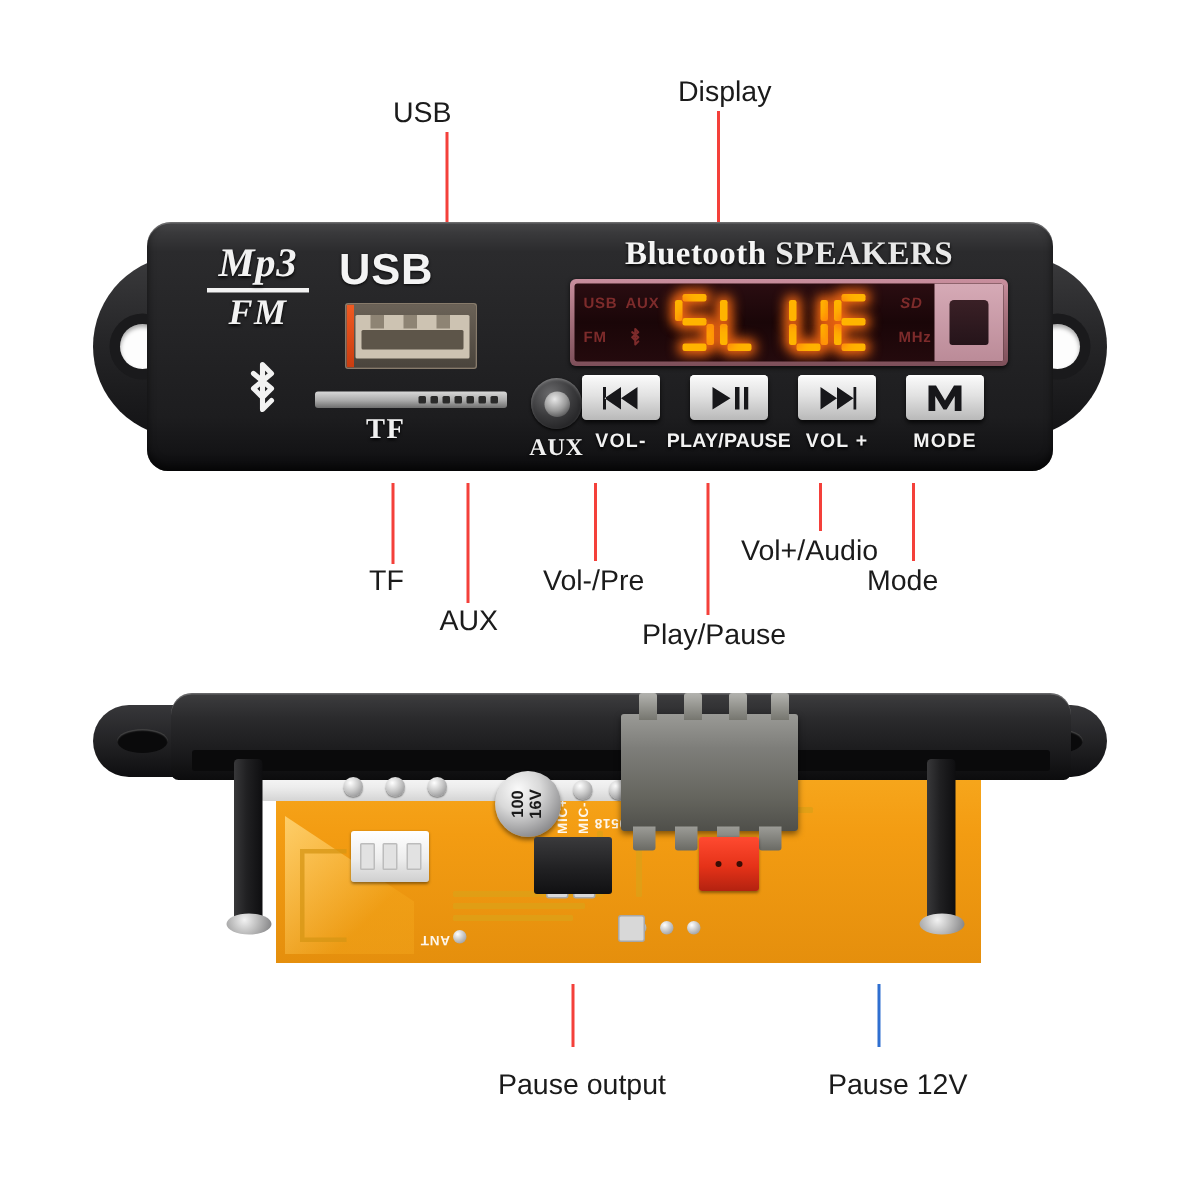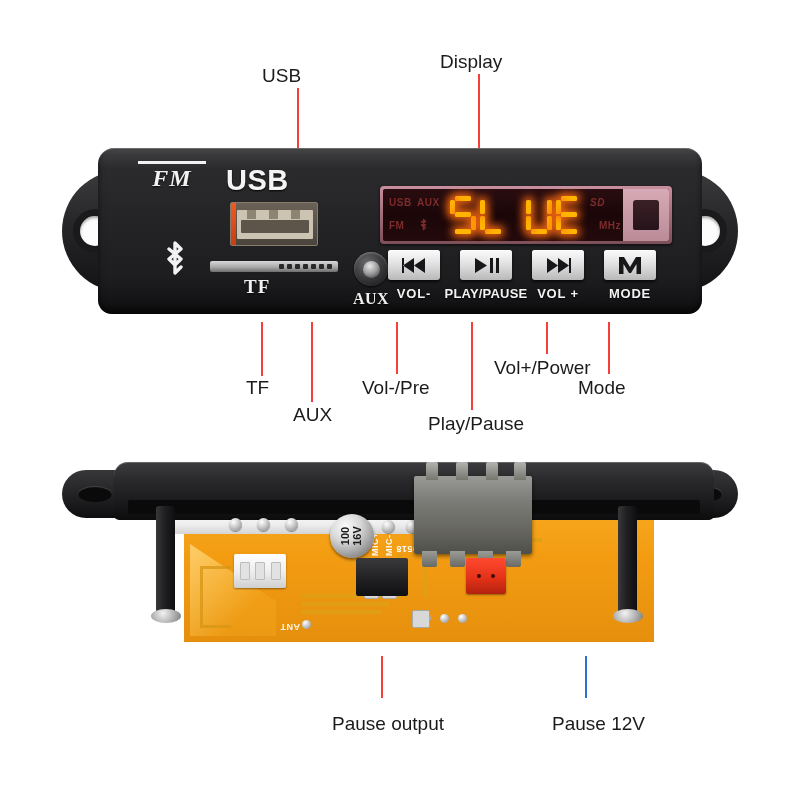--- a/index.html
+++ b/index.html
@@ -253,21 +253,21 @@
     font-family: "Liberation Sans", sans-serif;
     font-weight: bold;
     font-size: 10px;
     color: #7d2b2b;
     letter-spacing: .5px;
   }
   .ind.usb  { left: 6px;  top: 8px; }
   .ind.aux  { left: 34px; top: 8px; }
   .ind.fm   { left: 6px;  top: 31px; }
   .ind.bt   { left: 36px; top: 29px; }
-  .ind.sd   { right: 64px; top: 8px; font-style: italic; }
+  .ind.sd   { right: 54px; top: 8px; font-style: italic; }
   .ind.mhz  { right: 48px; top: 31px; }
 
   
   #ir-window {
     position: absolute;
     right: 0; top: 0; bottom: 0;
     width: 46px;
     background: linear-gradient(180deg,#d6aab6 0%,#bb8b98 100%);
   }
   #ir-window .ir-chip {
@@ -576,35 +576,36 @@
   }
 </style>
 </head>
 <body>
 
 <div id="stage">
 
   <div class="callout" style="left:262px; top:66px;">USB</div>
   <div class="leader" style="left:297px; top:88px; height:60px;"></div>
 
-  <div class="callout" style="left:440px; top:52px;">Display</div>
+  <div class="callout" style="left:452px; top:52px;">Display</div>
   <div class="leader" style="left:478px; top:74px; height:98px;"></div>
 
   <div id="front-panel">
 
     <div class="ear left">
       <div class="mount-hole"></div>
     </div>
     <div class="ear right">
       <div class="mount-hole"></div>
     </div>
 
     <div class="panel-body"></div>
 
     <div id="logo-mp3fm">
+      <div class="mp3">Mp3</div>
       <div class="rule"></div>
       <div class="fm">FM</div>
     </div>
 
     <div id="bt-glyph-panel">
       <svg width="26" height="38" viewBox="0 0 26 38">
         <path d="M7 10 L19 20 L13 26 L13 4 L19 10 L7 20 L13 26 L13 34 L19 28" fill="none" stroke="#f2f2f2" stroke-width="3.4" stroke-linecap="round" stroke-linejoin="round"></path>
       </svg>
     </div>
 
@@ -629,20 +630,24 @@
           <i></i>
       </div>
     </div>
     <div id="tf-label">TF</div>
 
     <div id="aux-jack">
       <div class="jack-hole"></div>
     </div>
     <div id="aux-label">AUX</div>
 
+    <div id="brand">
+      <span>Bluetooth</span>
+      <span class="sp">SPEAKERS</span>
+    </div>
 
     <div id="display-bezel">
       <div id="display-glass">
         <div class="ind usb">USB</div>
         <div class="ind aux">AUX</div>
         <div class="ind fm">FM</div>
         <div class="ind bt">
           <svg width="9" height="13" viewBox="0 0 26 38">
             <path d="M7 10 L19 20 L13 26 L13 4 L19 10 L7 20 L13 26 L13 34 L19 28" fill="none" stroke="#7d2b2b" stroke-width="4" stroke-linecap="round" stroke-linejoin="round"></path>
           </svg>
@@ -721,21 +726,21 @@
   <div class="leader" style="left:311px; top:322px; height:80px;"></div>
   <div class="callout" style="left:293px; top:405px;">AUX</div>
 
   <div class="leader" style="left:396px; top:322px; height:52px;"></div>
   <div class="callout" style="left:362px; top:378px;">Vol-/Pre</div>
 
   <div class="leader" style="left:471px; top:322px; height:88px;"></div>
   <div class="callout" style="left:428px; top:414px;">Play/Pause</div>
 
   <div class="leader" style="left:546px; top:322px; height:32px;"></div>
-  <div class="callout" style="left:494px; top:358px;">Vol+/Power</div>
+  <div class="callout" style="left:494px; top:358px;">Vol+/Audio</div>
 
   <div class="leader" style="left:608px; top:322px; height:52px;"></div>
   <div class="callout" style="left:578px; top:378px;">Mode</div>
 
   <div id="pcb-view">
 
     <div class="shell-ear left">
       <div class="hole-oval"></div>
     </div>
     <div class="shell-ear right">

